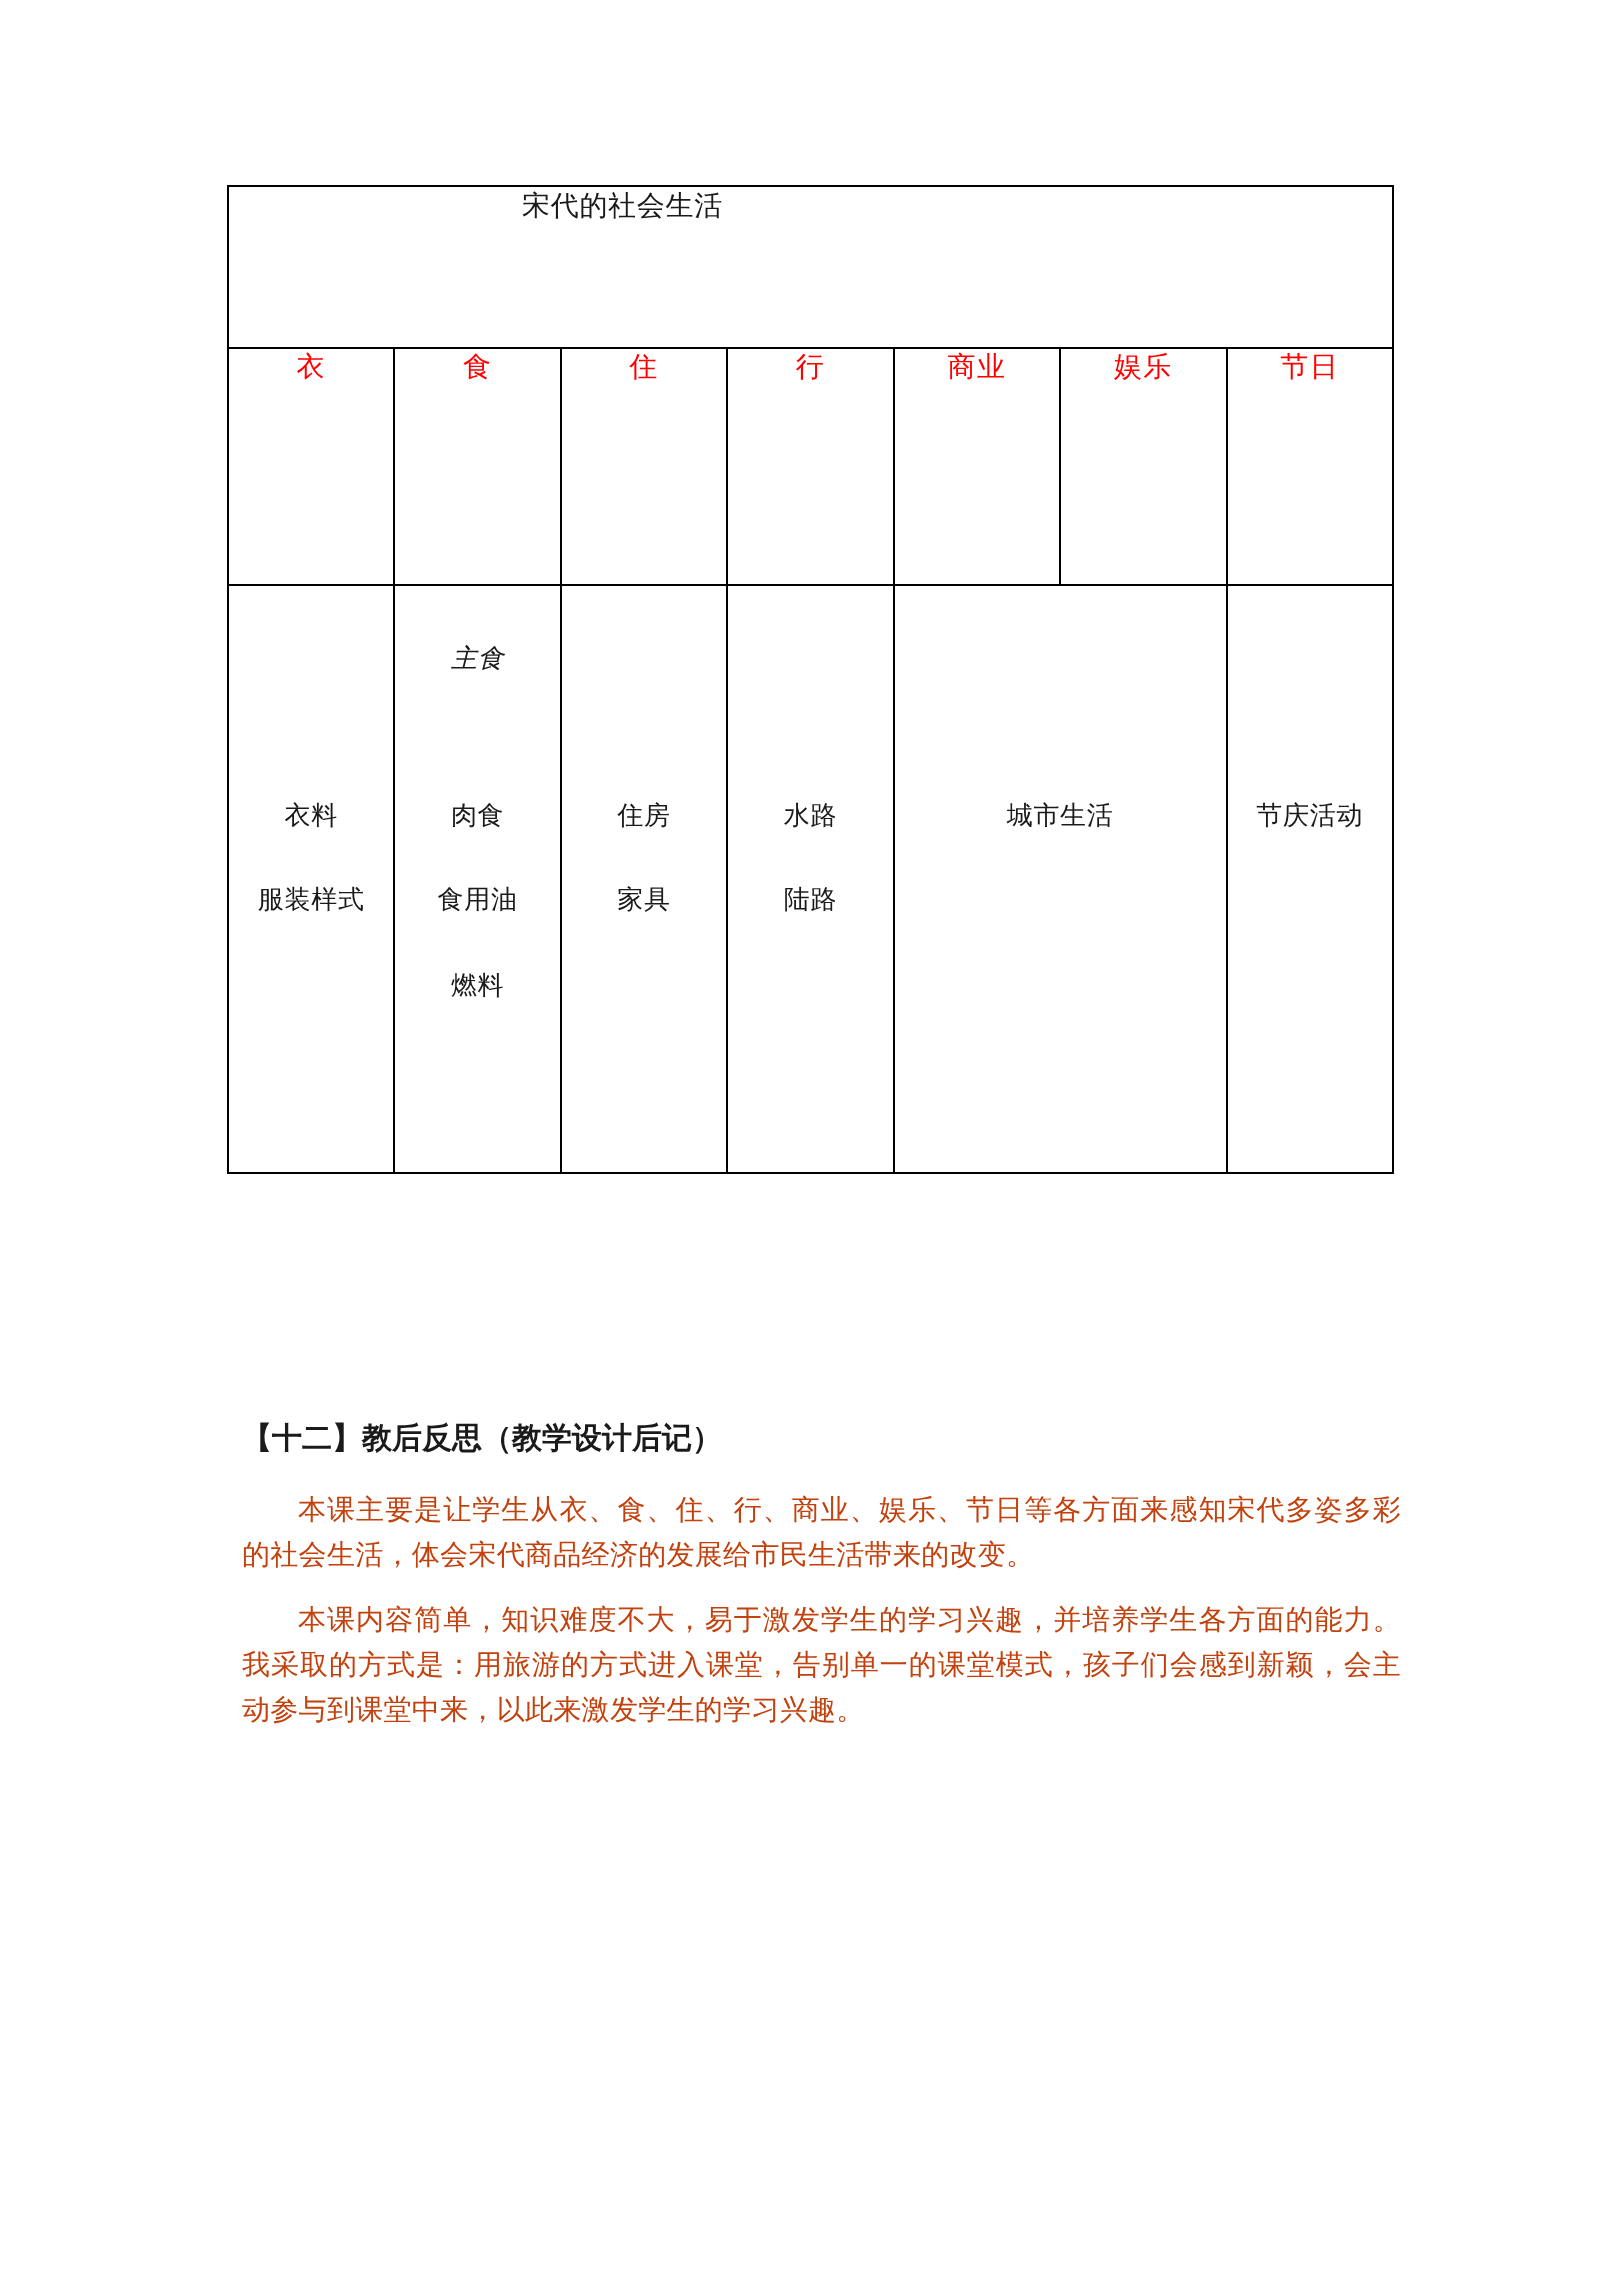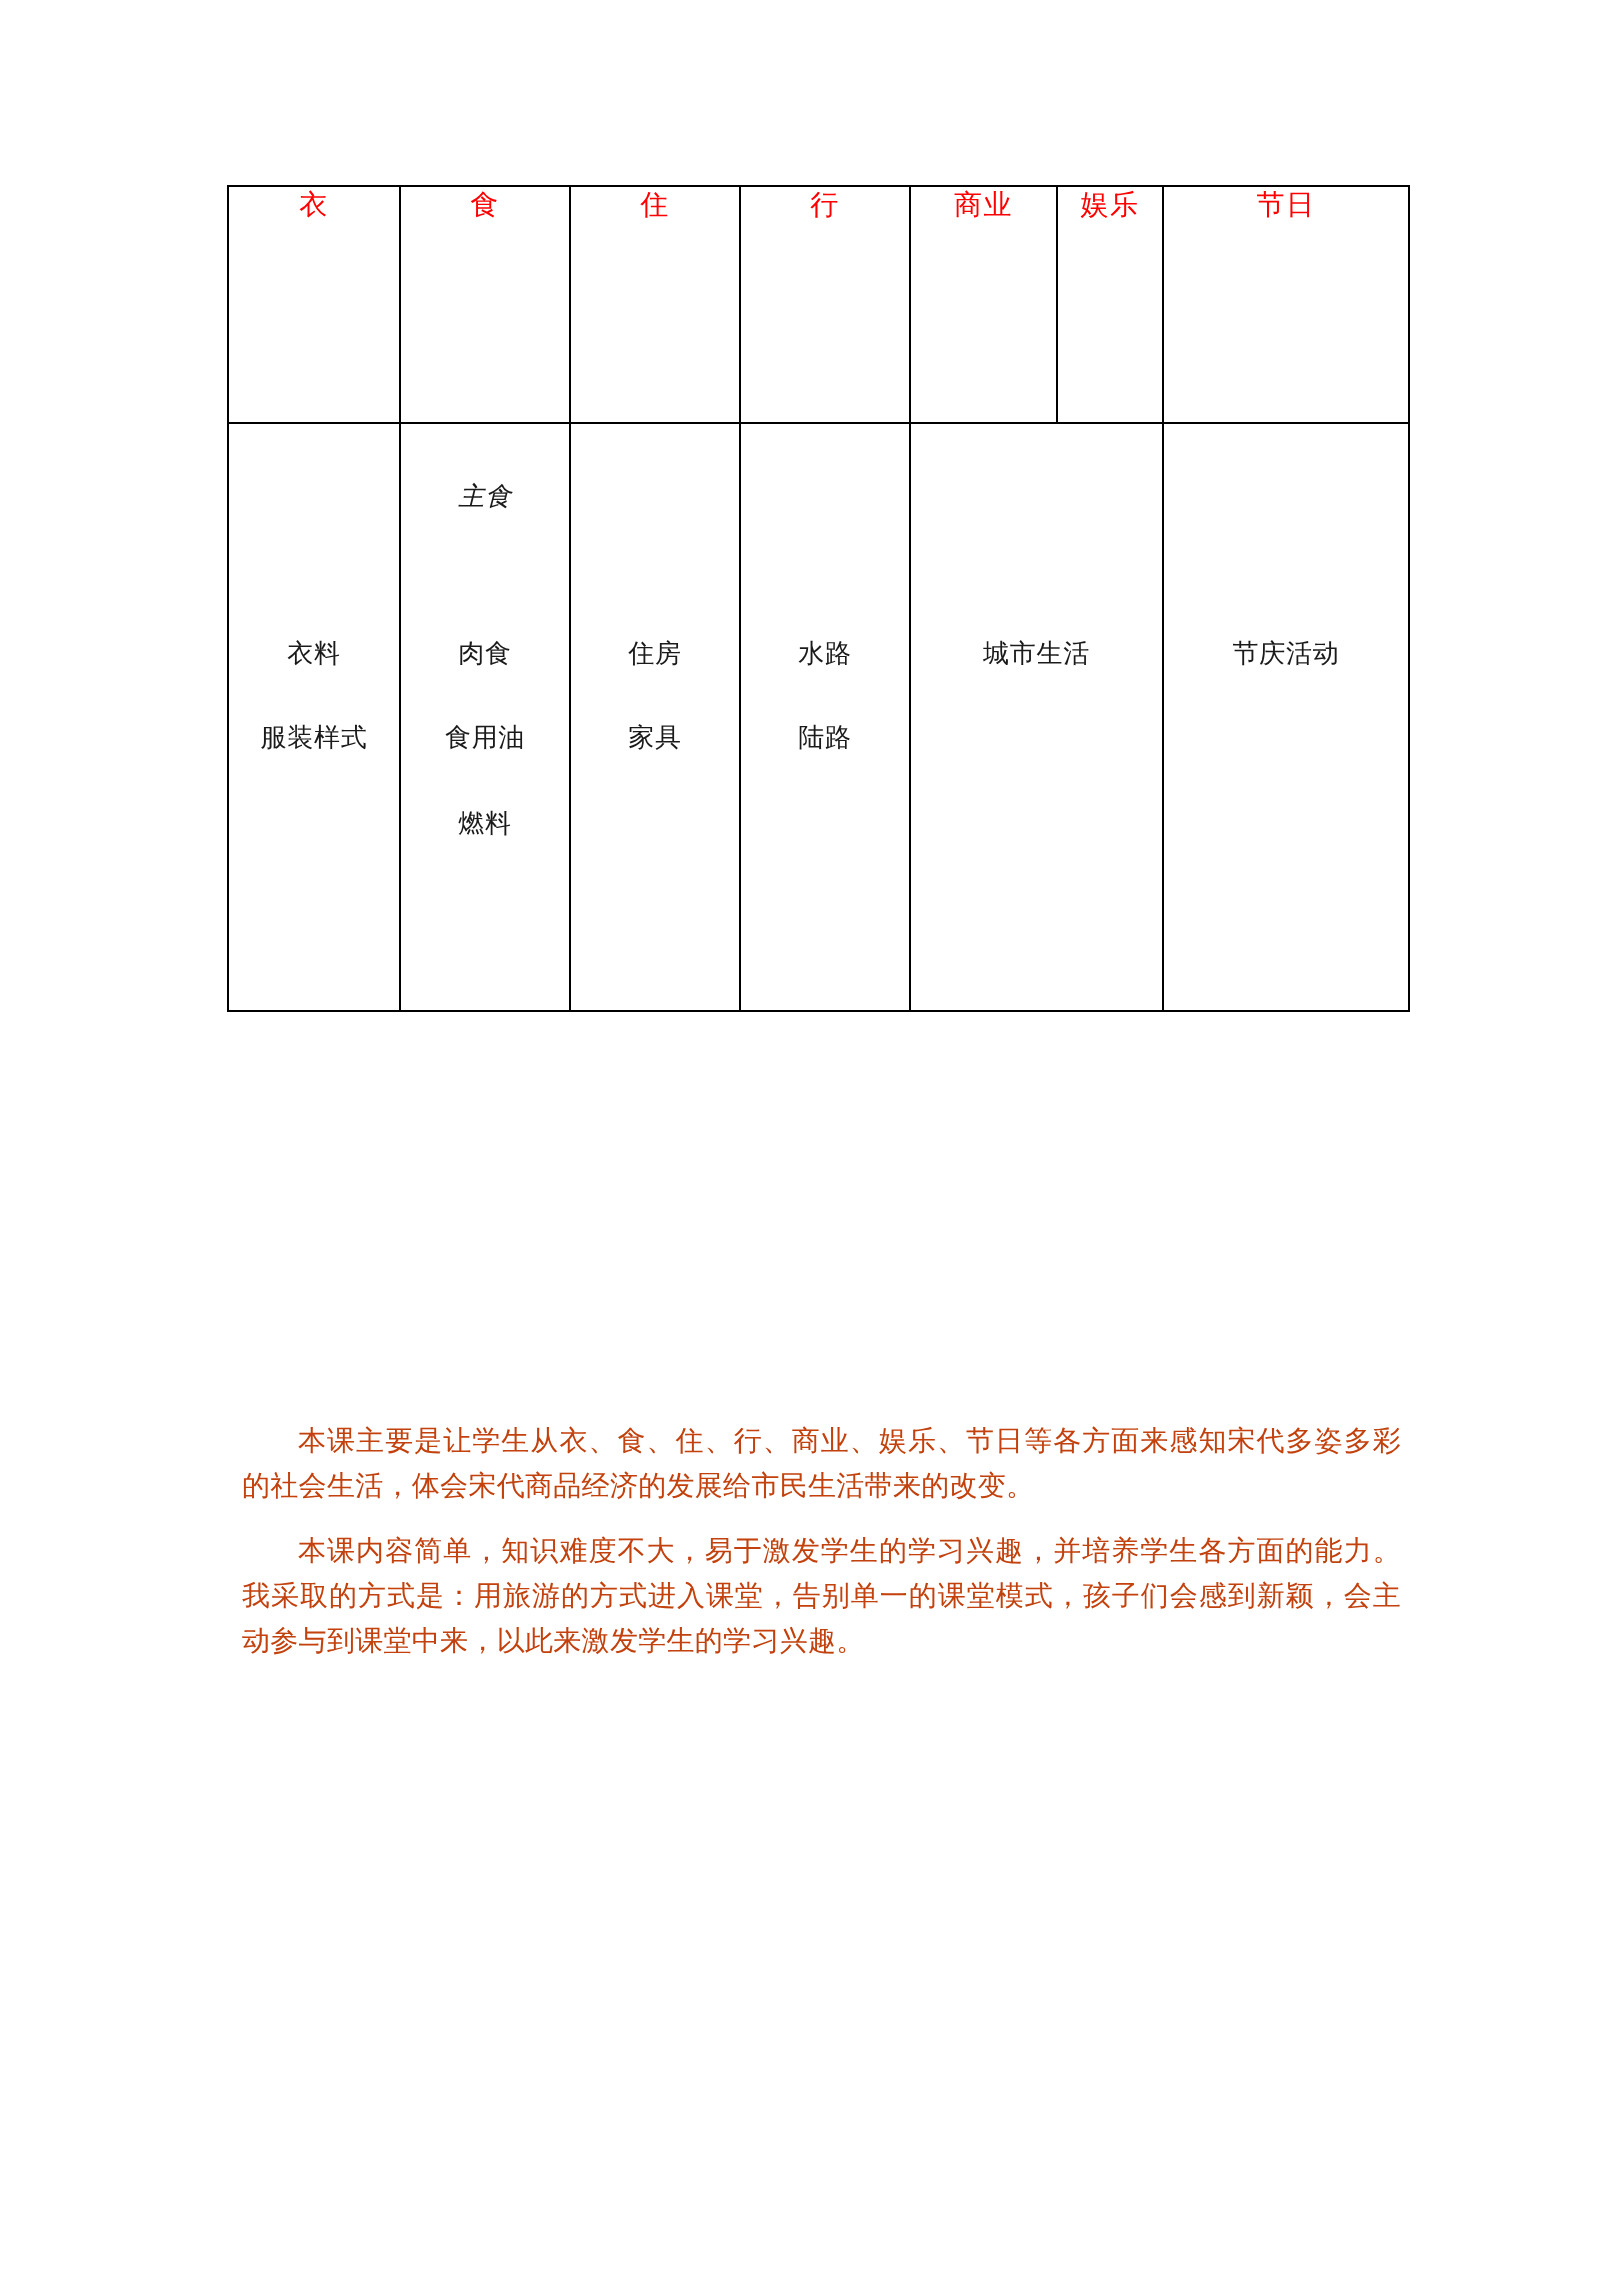--- a/index.html
+++ b/index.html
@@ -145,20 +145,25 @@
 </style>
 </head>
 <body>
 
 <div class="page">
 
   <div class="table-wrap">
     <table class="sl-table">
 
       <tbody>
+          <tr>
+        <td class="title-cell" colspan="7">
+          <span class="title-text">宋代的社会生活</span>
+        </td>
+      </tr>
 
       <tr>
         <td class="cat-cell" style="width:170px;">
           <span class="cat-text">衣</span>
         </td>
         <td class="cat-cell" style="width:168px;">
           <span class="cat-text">食</span>
         </td>
         <td class="cat-cell" style="width:168px;">
           <span class="cat-text">住</span>
@@ -232,20 +237,21 @@
             <div class="body-line ln-4"></div>
           </div>
         </td>
 
       </tr>
     </tbody>
       </table>
   </div>
 
   <div class="prose">
+    <h2 class="section-heading">【十二】教后反思（教学设计后记）</h2>
 
     <p class="para">本课主要是让学生从衣、食、住、行、商业、娱乐、节日等各方面来感知宋代多姿多彩的社会生活，体会宋代商品经济的发展给市民生活带来的改变。</p>
 
     <p class="para">本课内容简单，知识难度不大，易于激发学生的学习兴趣，并培养学生各方面的能力。我采取的方式是：用旅游的方式进入课堂，告别单一的课堂模式，孩子们会感到新颖，会主动参与到课堂中来，以此来激发学生的学习兴趣。</p>
 
   </div>
 
 </div>
 
 

